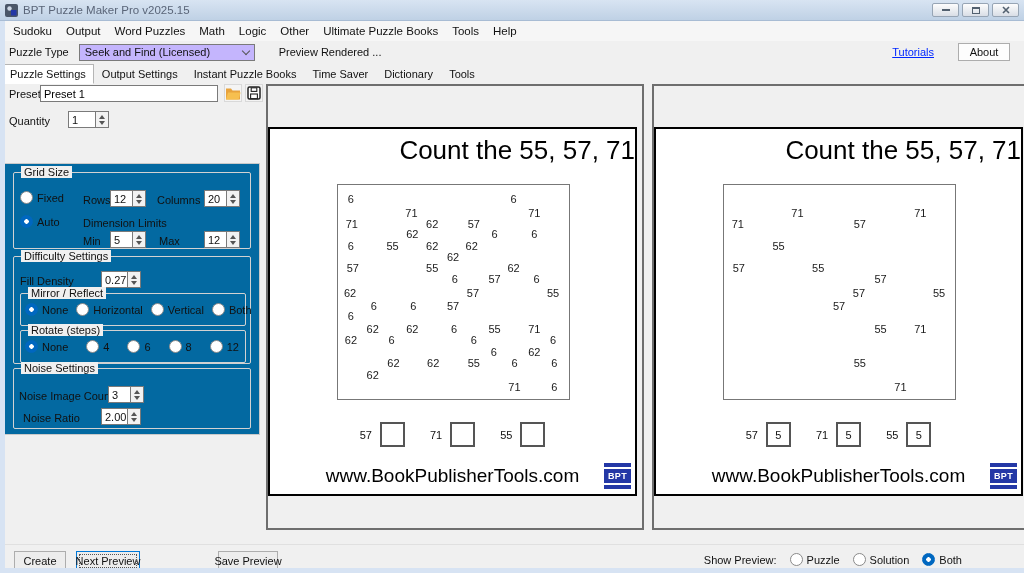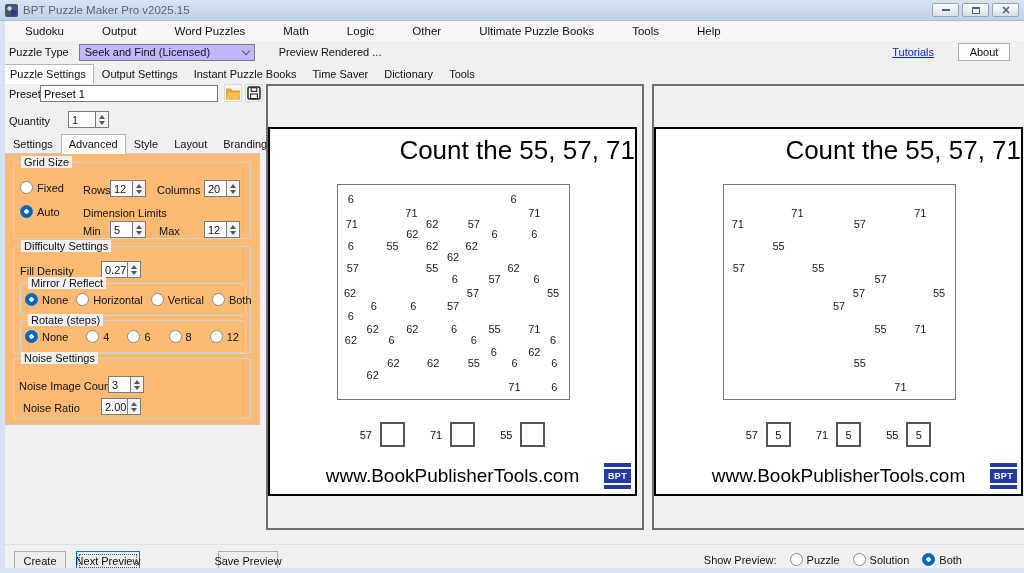--- a/index.html
+++ b/index.html
@@ -21,21 +21,21 @@
   .win-btns{margin-left:auto;display:flex;gap:3px;}
   .win-btn{width:27px;height:14px;background:linear-gradient(#fdfdfd,#d9dee6);
     border:1px solid #97a5b5;border-radius:2px;display:flex;align-items:center;justify-content:center;}
   .glyph-min{width:8px;height:2px;background:#52606f;display:inline-block;}
   .glyph-max{width:8px;height:7px;border:1px solid #52606f;border-top-width:2px;display:inline-block;}
   .edge-left{position:absolute;left:0;top:21px;bottom:5px;width:5px;background:#d7e3f3;z-index:6;}
   .edge-bottom{position:absolute;left:0;right:0;bottom:0;height:5px;background:#d7e3f3;z-index:6;}
   
   .menubar{position:absolute;left:0;top:21px;width:1024px;height:20px;background:#f6f6f6;
     display:flex;align-items:center;padding-left:6px;}
-  .menu-item{padding:3px 19px;font-size:11.5px;white-space:nowrap;}
+  .menu-item{padding:3px 7px;font-size:11.5px;white-space:nowrap;}
   .toolbar{position:absolute;left:0;top:41px;width:1024px;height:22px;display:flex;align-items:center;}
   .pt-label{margin-left:9px;white-space:nowrap;}
   .combo{margin-left:10px;width:176px;height:17px;border:1px solid #7a7a7a;background:#c4b5fd;
     display:flex;align-items:center;padding:0 5px;white-space:nowrap;}
   .chev{width:6px;height:6px;border-right:1.5px solid #555;border-bottom:1.5px solid #555;
     transform:rotate(45deg);margin-left:auto;margin-top:-3px;}
   .status{margin-left:24px;white-space:nowrap;}
   .tutorials{margin-left:auto;margin-right:24px;color:#0026ff;text-decoration:underline;cursor:pointer;}
   .about-btn{margin-right:14px;width:52px;height:18px;background:#fdfdfd;border:1px solid #adadad;
     display:flex;align-items:center;justify-content:center;}
@@ -52,21 +52,21 @@
     display:flex;align-items:center;justify-content:center;}
   .nud{position:absolute;display:inline-flex;}
   .nud-val{border:1px solid #7a7a7a;background:#fff;height:17px;padding:2px 3px 0;}
   .spin{width:13px;height:17px;border:1px solid #7a7a7a;border-left:0;background:#f2f2f2;
     display:flex;flex-direction:column;align-items:center;justify-content:center;gap:2px;}
   .arrow-up{width:0;height:0;border-left:3px solid transparent;border-right:3px solid transparent;
     border-bottom:4px solid #555;}
   .arrow-down{width:0;height:0;border-left:3px solid transparent;border-right:3px solid transparent;
     border-top:4px solid #555;}
   .sub-tab-strip{position:absolute;left:5px;top:52px;display:flex;align-items:flex-end;height:18px;z-index:2;}
-  .tab-page{position:absolute;left:4px;top:69px;width:256px;height:272px;border:1px solid #c9c9c9;background:#fdba74;}
+  .tab-page{position:absolute;left:4px;top:79px;width:256px;height:272px;border:1px solid #c9c9c9;background:#0369a1;}
   .group{position:absolute;border:1px solid #d2d2d2;border-radius:2px;}
   .legend{position:absolute;top:-7px;left:7px;background:#f0f0f0;padding:0 3px;white-space:nowrap;}
   .radio{display:inline-flex;align-items:center;gap:4px;white-space:nowrap;}
   .radio.abs{position:absolute;}
   .dot{width:13px;height:13px;border-radius:50%;border:1px solid #8a8a8a;background:#fff;flex:none;}
   .radio.checked .dot{border-color:#0067c0;background:radial-gradient(circle,#fff 0 2px,#0067c0 2.5px);}
   .radio-row{display:flex;align-items:center;padding:9px 3px 0 4px;}
   .radio-row.mirror{gap:8px;}
   .radio-row.rotate{gap:18px;}
   
@@ -172,27 +172,20 @@
 
   <span class="lbl" style="left:9px;top:31px">Quantity</span>
   <span class="nud" style="left:68px;top:27px">
     <span class="nud-val" style="width:28px">1</span>
   <span class="spin">
         <span class="arrow-up"></span>
         <span class="arrow-down"></span>
       </span>
     </span>
 
-  <div class="sub-tab-strip">
-      <span class="sub-tab">Settings</span>
-      <span class="sub-tab selected">Advanced</span>
-      <span class="sub-tab">Style</span>
-      <span class="sub-tab">Layout</span>
-      <span class="sub-tab">Branding</span>
-    </div>
 
   <div class="tab-page">
 
     <div class="group" style="left:8px;top:8px;width:238px;height:77px">
       <span class="legend">Grid Size</span>
       <span class="radio abs" style="left:6px;top:18px">
         <span class="dot"></span>
         <span>Fixed</span>
       </span>
       <span class="lbl" style="left:69px;top:21px">Rows</span>

